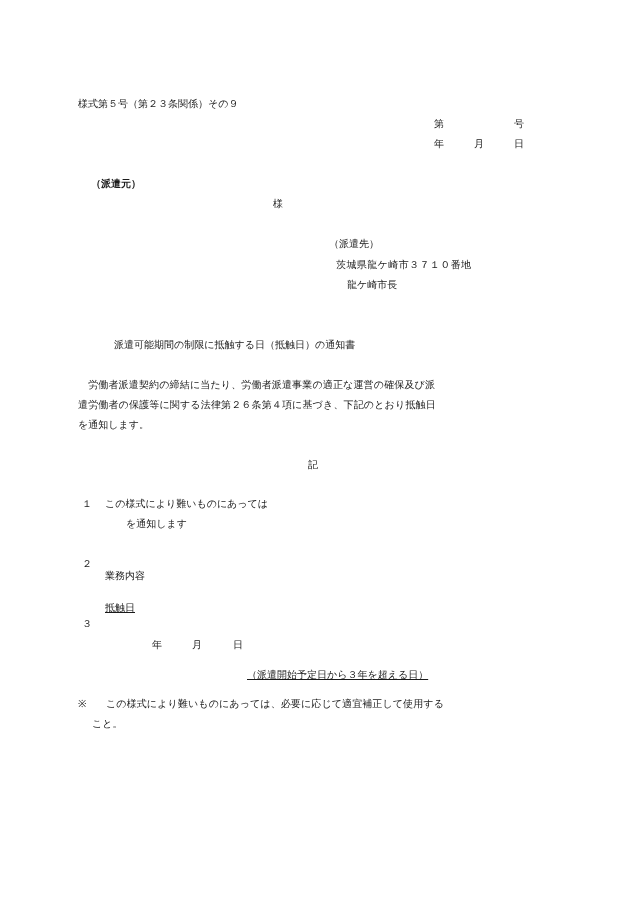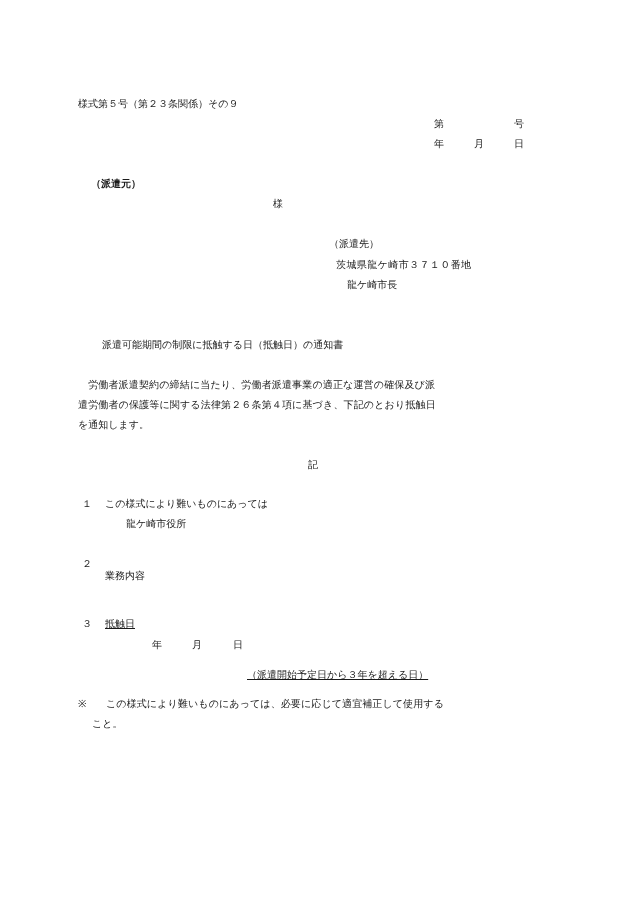--- a/index.html
+++ b/index.html
@@ -38,37 +38,37 @@
   <div class="line" style="left:474px; top:134px;">月</div>
   <div class="line" style="left:514px; top:134px;">日</div>
 
   <div class="line" style="left:91px; top:174px;font-weight:bold;">（派遣元）</div>
   <div class="line" style="left:273px; top:194px;">様</div>
 
   <div class="line" style="left:329px; top:234px;">（派遣先）</div>
   <div class="line" style="left:336px; top:255px; letter-spacing:0.4px;">茨城県龍ケ崎市３７１０番地</div>
   <div class="line" style="left:347px; top:275px;">龍ケ崎市長</div>
 
-  <div class="line" style="left:102px; top:335px;font-family:Liberation Serif, serif;">派遣可能期間の制限に抵触する日（抵触日）の通知書</div>
+  <div class="line" style="left:114px; top:335px;font-family:Liberation Serif, serif;">派遣可能期間の制限に抵触する日（抵触日）の通知書</div>
 
   <div class="line" style="left:78px; top:375px; letter-spacing:0.15px;">　労働者派遣契約の締結に当たり、労働者派遣事業の適正な運営の確保及び派</div>
   <div class="line" style="left:78px; top:395px; letter-spacing:0.15px;">遣労働者の保護等に関する法律第２６条第４項に基づき、下記のとおり抵触日</div>
   <div class="line" style="left:78px; top:415px;">を通知します。</div>
 
   <div class="line" style="left:308px; top:455px;">記</div>
 
   <div class="line" style="left:82px; top:494px;">１</div>
   <div class="line" style="left:105px; top:494px;">この様式により難いものにあっては</div>
-  <div class="line" style="left:126px; top:514px;">龍ケ崎市役所</div>
+  <div class="line" style="left:126px; top:514px;">を通知します</div>
 
   <div class="line" style="left:82px; top:554px;">２</div>
   <div class="line" style="left:105px; top:554px;margin-top:12px;">業務内容</div>
 
   <div class="line" style="left:82px; top:614px;">３</div>
-  <div class="line" style="left:105px; top:614px;text-decoration:underline;">抵触日</div>
+  <div class="line" style="left:105px; top:598px;text-decoration:underline;">抵触日</div>
   <div class="line" style="left:152px; top:635px;">年</div>
   <div class="line" style="left:192px; top:635px;">月</div>
   <div class="line" style="left:233px; top:635px;">日</div>
   <div class="line" style="left:247px; top:665px;text-decoration:underline;">（派遣開始予定日から３年を超える日）</div>
 
   <div class="line" style="left:78px; top:694px;">※</div>
   <div class="line" style="left:106px; top:694px; letter-spacing:0.1px;">この様式により難いものにあっては、必要に応じて適宜補正して使用する</div>
   <div class="line" style="left:92px; top:714px;">こと。</div>
 
 </div>

